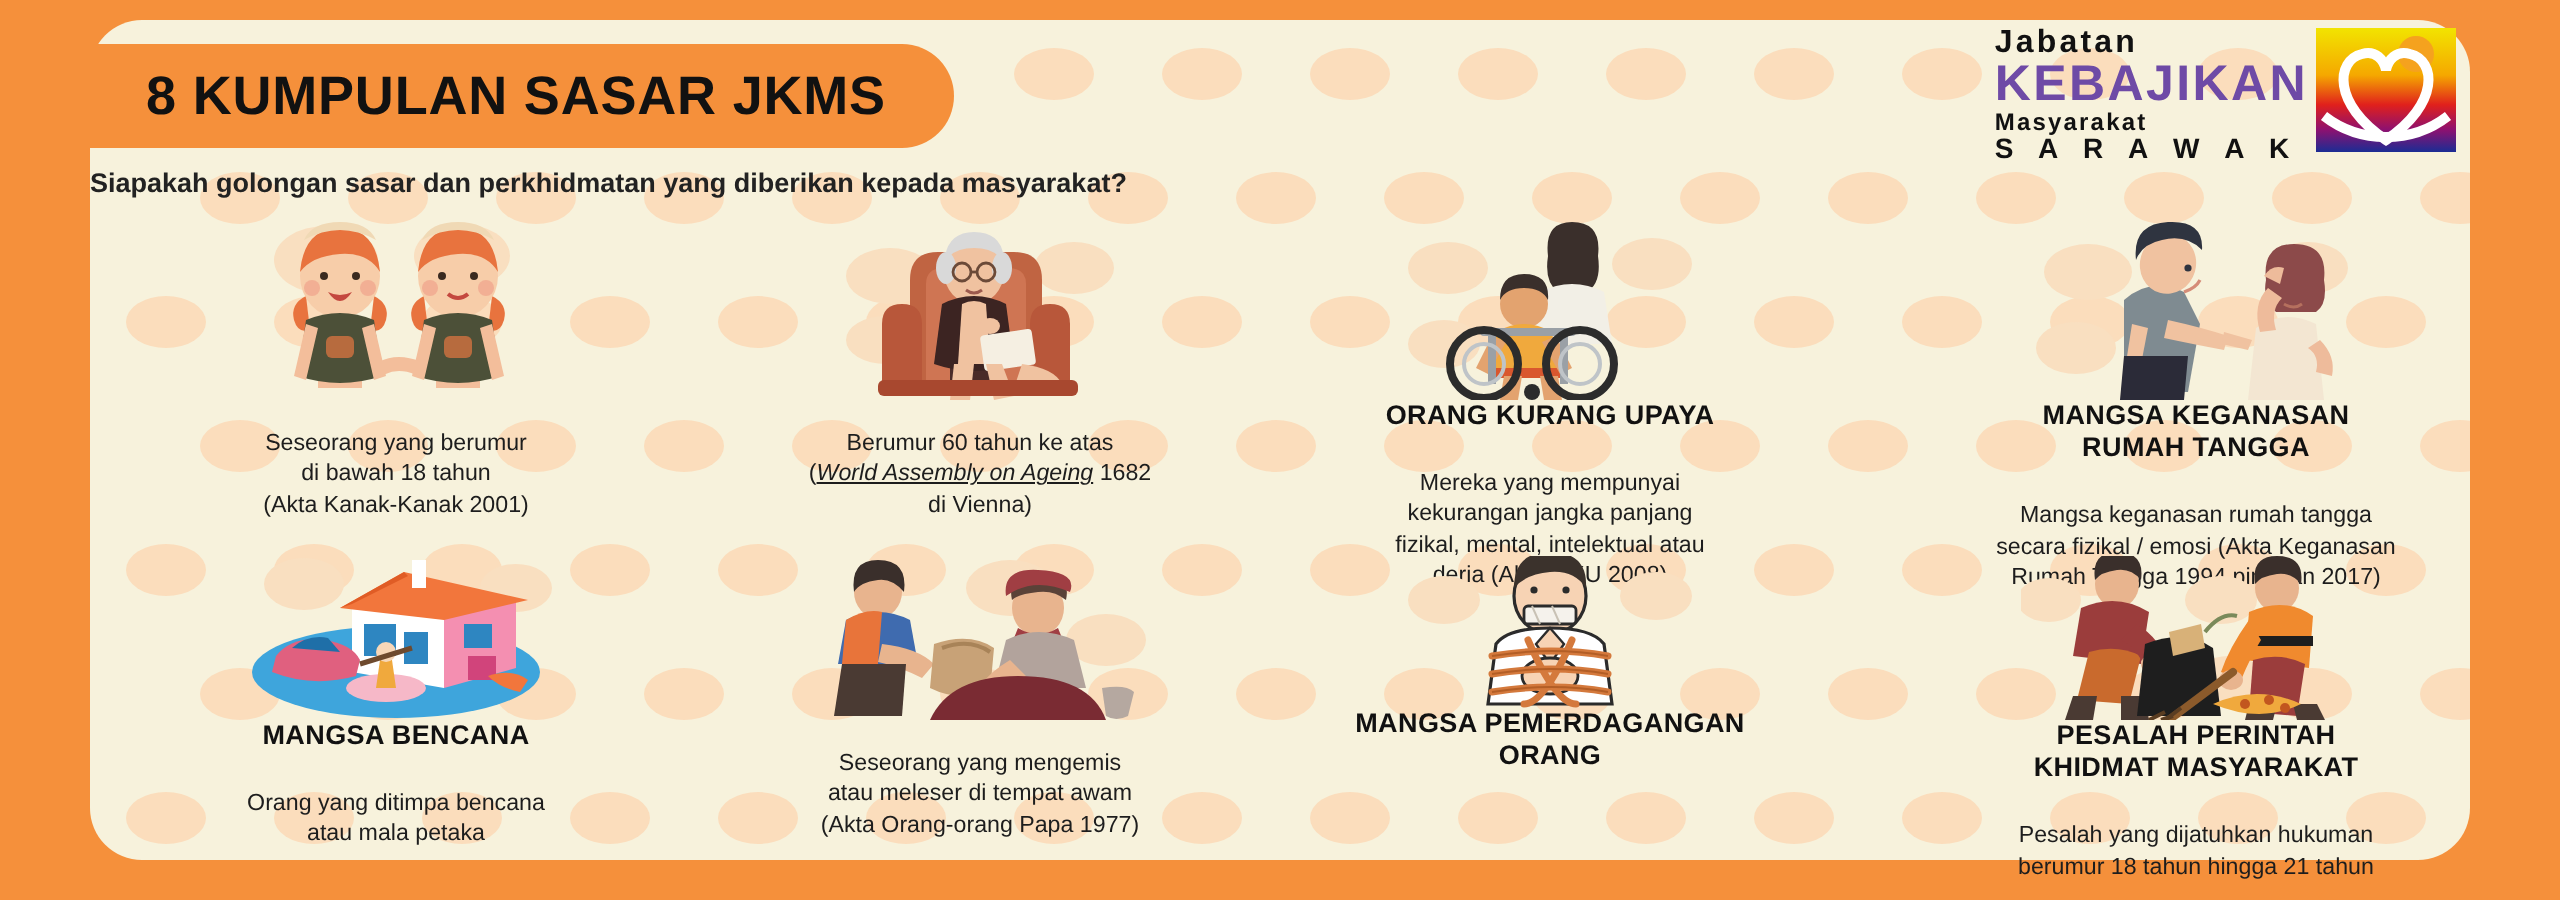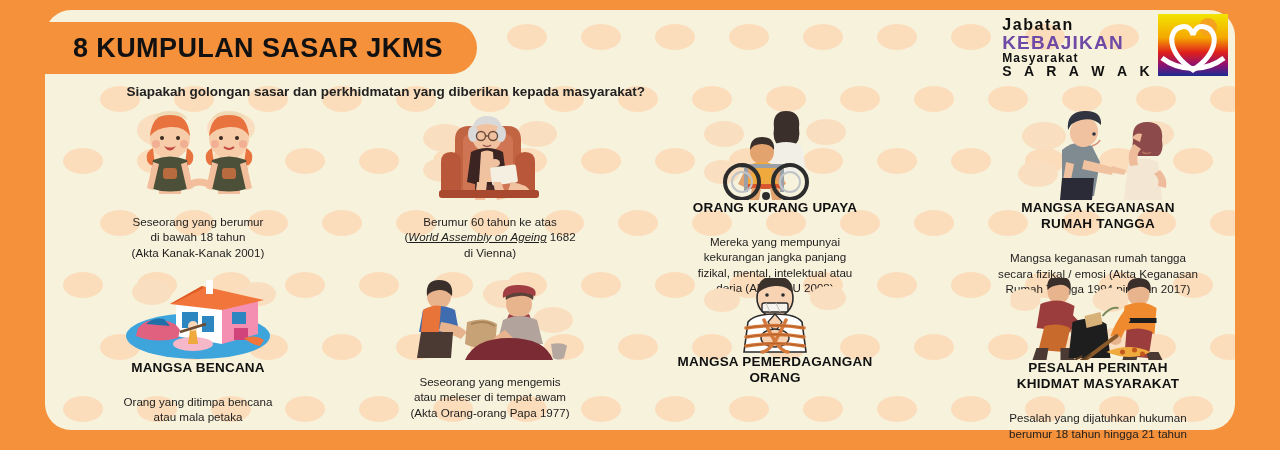--- a/index.html
+++ b/index.html
@@ -50,29 +50,29 @@
 
   
   #logo {
     position: absolute;
     right: 52px; top: 14px;
     z-index: 6;
     display: flex; align-items: center; gap: 4px;
   }
   #logo .words { text-align: left; line-height: 1.0; }
   #logo .w1 { font-size: 16px; font-weight: 700; color:#111; letter-spacing:1.6px; }
-  #logo .w2 { font-size: 19px; font-weight: 800; color:#6E4AA6; letter-spacing:1.2px; }
+  #logo .w2 { font-size: 25px; font-weight: 800; color:#6E4AA6; letter-spacing:1.2px; }
   #logo .w3 { font-size: 12px; font-weight: 700; color:#111; letter-spacing:1.1px; }
   #logo .w4 { font-size: 14px; font-weight: 700; color:#111; letter-spacing:4.5px; }
 
   
   #subtitle {
     position: absolute;
     left: 45px; top: 82px; width: 600px;
-    text-align: right;
+    text-align: left;
     font-size: 13.5px; font-weight: 800; color: #222;
     line-height: 1.45;
     z-index: 4;
   }
 
   
   #grid {
     position: absolute; inset: 0;
     z-index: 3;
   }

